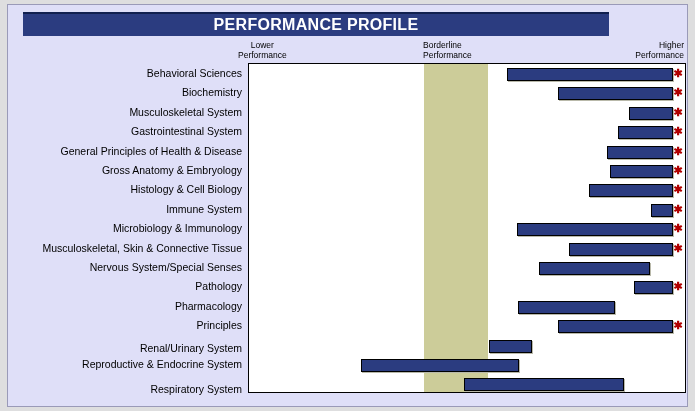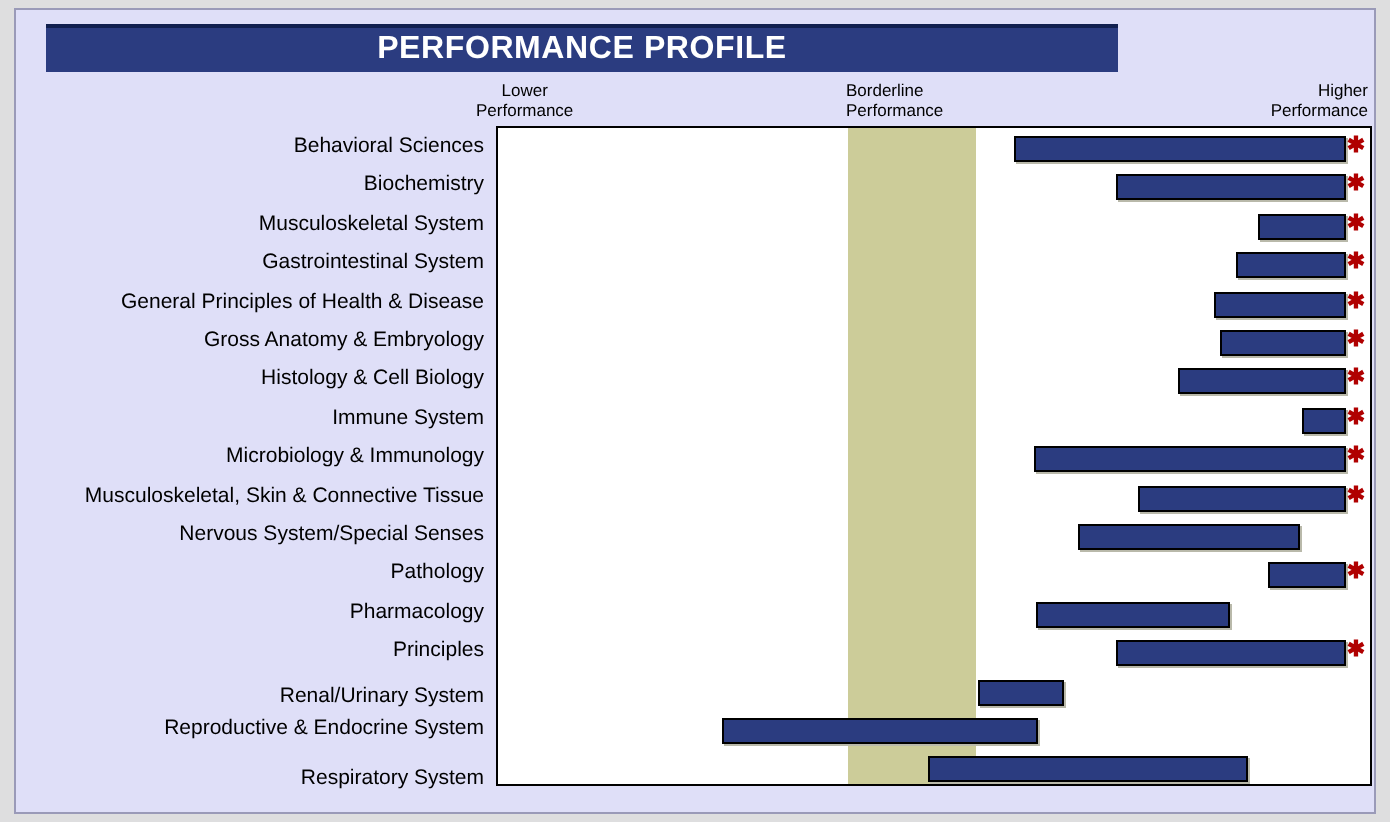--- a/index.html
+++ b/index.html
@@ -32,21 +32,21 @@
     background: #dfdff8;
     border: 1px solid #9a9ab8;
     box-sizing: border-box;
   }
 
   
   .title-bar {
     position: absolute;
     left: 15px;
     top: 7px;
-    width: 536px;
+    width: 586px;
     height: 24px;
     background: #2b3c80;
     border-top: 2px solid #11204f;
     box-sizing: border-box;
     display: flex;
     align-items: center;
     justify-content: center;
   }
   .title-text {
     color: #ffffff;

